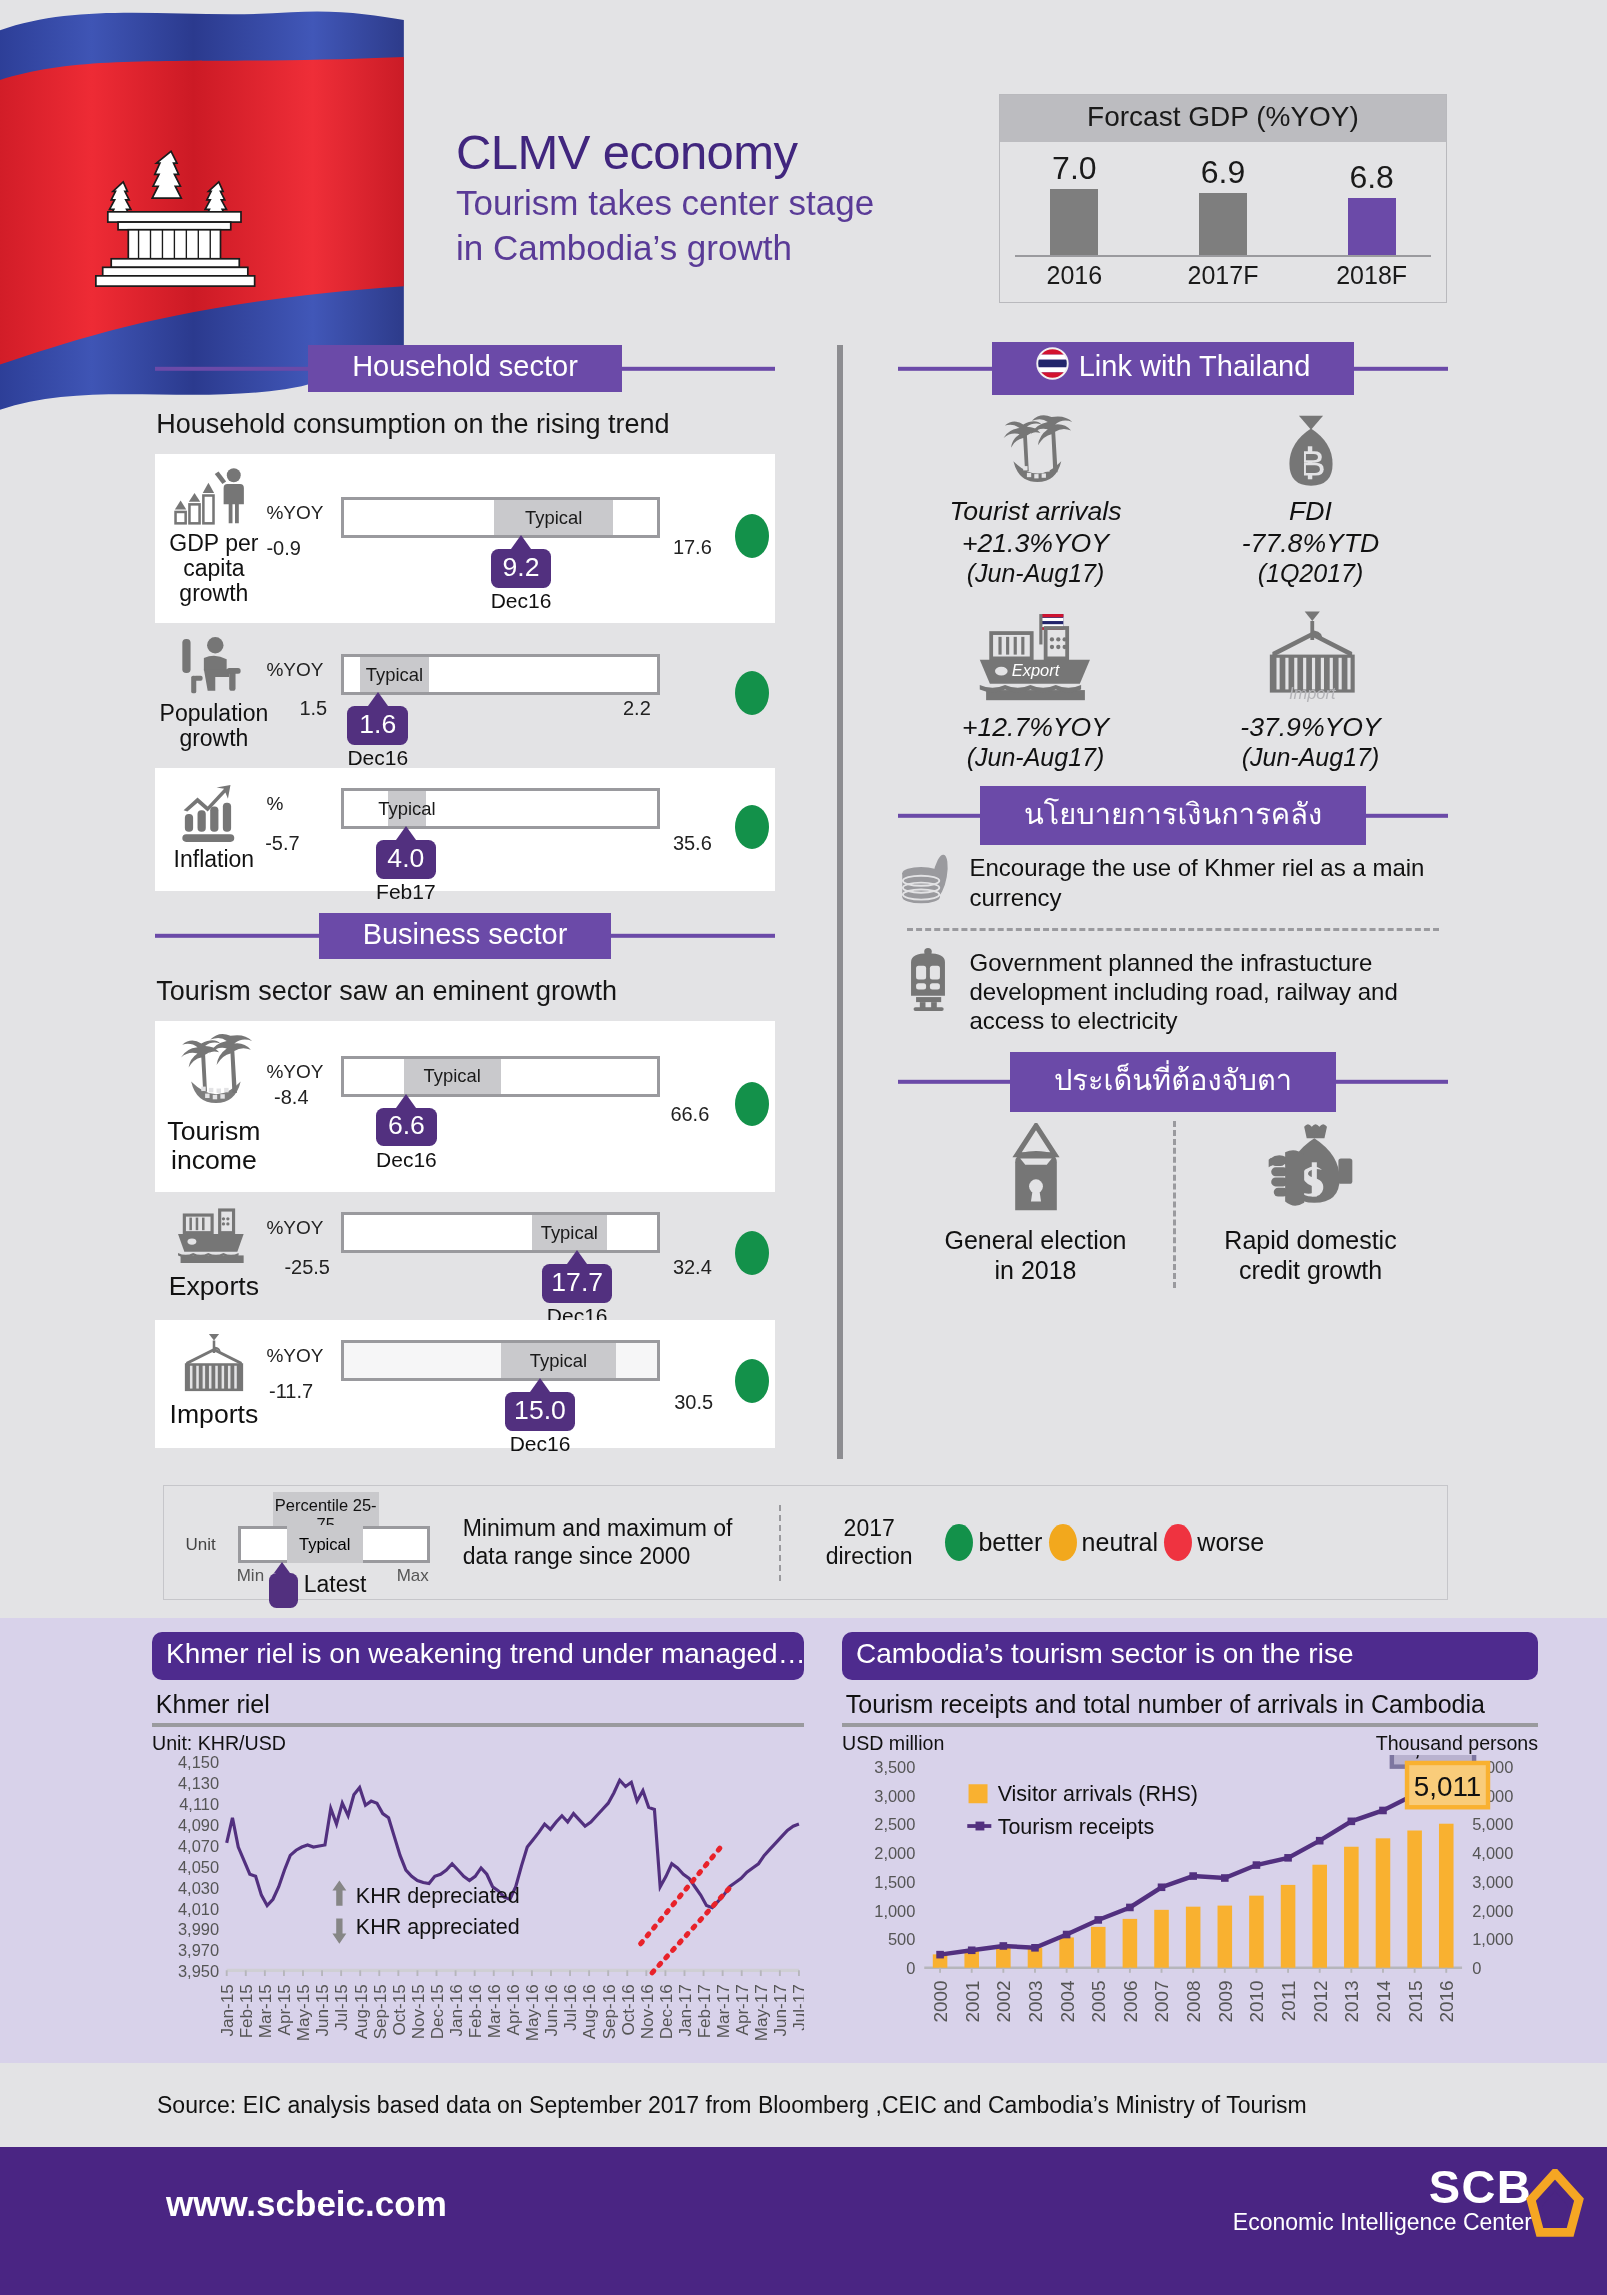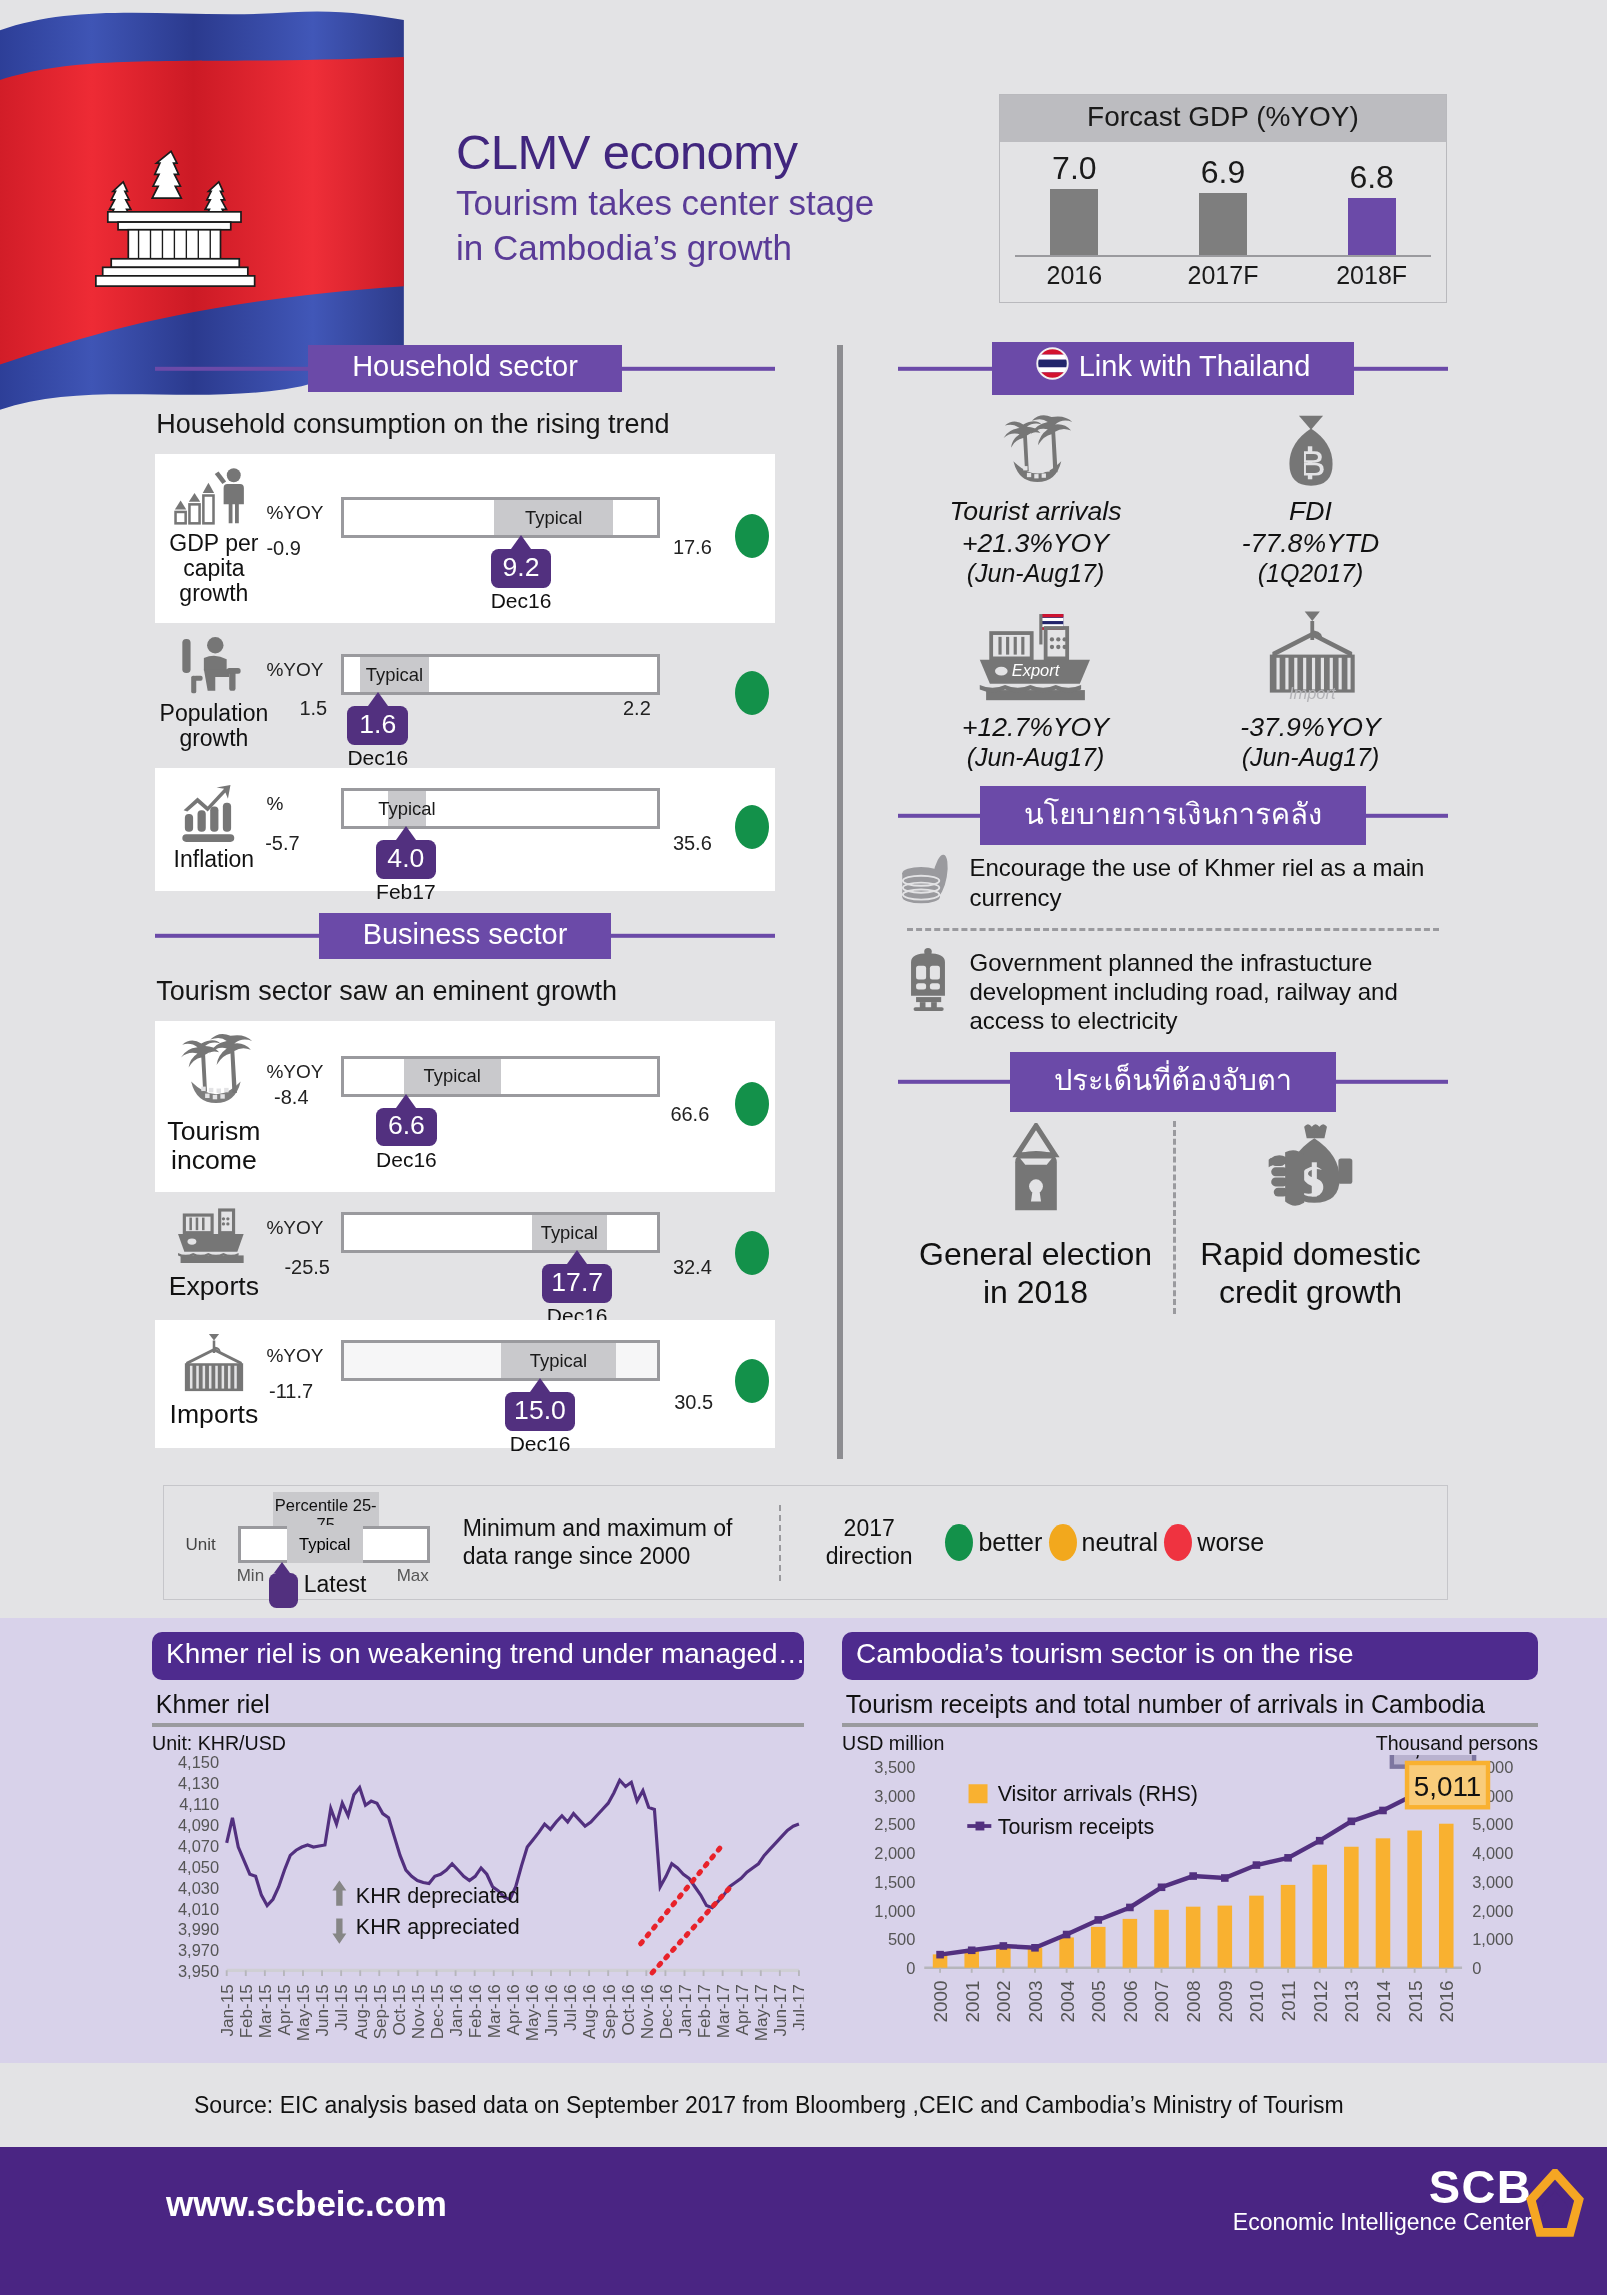--- a/index.html
+++ b/index.html
@@ -85,21 +85,21 @@
   .kpi .per  { font-size:25px; color:#111; }
 
   .policy-item { display:flex; align-items:flex-start; gap:15px; padding:14px 2.5px; }
   .policy-item .ico { flex:0 0 54px; display:flex; justify-content:center; }
   .policy-item .txt { font-size:24px; color:#111; line-height:1.22; }
   .dash-div { height:0; border-top:3.2px dashed #9a9a9e; margin:2.5px 8.9px; }
 
   .watch-grid { display:flex; margin-top:8.9px; position:relative; }
   .watch { flex:1; text-align:center; padding:8.9px 0; }
   .watch .ico { height:90px; display:flex; align-items:flex-end; justify-content:center; }
-  .watch .txt { font-size:32px; color:#111; margin-top:23px; line-height:1.18; }
+  .watch .txt { font-size:25px; color:#111; margin-top:13px; line-height:1.18; }
   .watch-sep { position:absolute; left:50%; top:6.3px; bottom:6.3px; width:0;
                border-left:3.2px dashed #9a9a9e; }
 
   
   .legend-box { position:absolute; left:163px; top:1485px; width:1285px; height:115px;
                 border:1.9px solid #c6c6ca; background:#e3e3e5; display:flex;
                 align-items:center; }
   .lg-gauge-wrap { position:relative; width:272px; height:108px; margin-left:12.7px; }
   .lg-perc { position:absolute; left:96px; top:3.8px; width:106px; height:35px;
              background:#c9c9cc; font-size:16.5px; text-align:center; color:#111;
@@ -136,21 +136,21 @@
                  padding:6.3px 14px 10px; white-space:nowrap; overflow:hidden; }
   .chart-sub { font-size:25px; color:#111; margin:10px 0 3.8px 3.8px; }
   .rule { height:3.8px; background:#9a9a9e; margin-bottom:5px; }
   .axis-note { font-size:19.6px; color:#111; }
   .axis-row { display:flex; justify-content:space-between; }
 
   svg text { font-family:"Liberation Sans", sans-serif; }
 
   
   .source { position:absolute; left:0; top:2063px; width:1607px; height:84px;
-            background:#e3e3e5; display:flex; align-items:center;padding-left:37px; }
+            background:#e3e3e5; display:flex; align-items:center; }
   .source span { font-size:23px; color:#111; margin-left:157px; }
   .footer { position:absolute; left:0; top:2147px; width:1607px; height:149px;
             background:#4a2583; }
   .footer .url { position:absolute; left:166px; top:37px; color:#fff; font-size:35px;
                  font-weight:bold; }
   .logo { position:absolute; right:75px; top:17.7px; text-align:right; }
   .logo .scb { color:#fff; font-size:47px; font-weight:bold; letter-spacing:1.3px;
                line-height:0.95; }
   .logo .eic { color:#fff; font-size:23px; }
   .logo-mark { position:absolute; right:23px; top:21.5px; }

